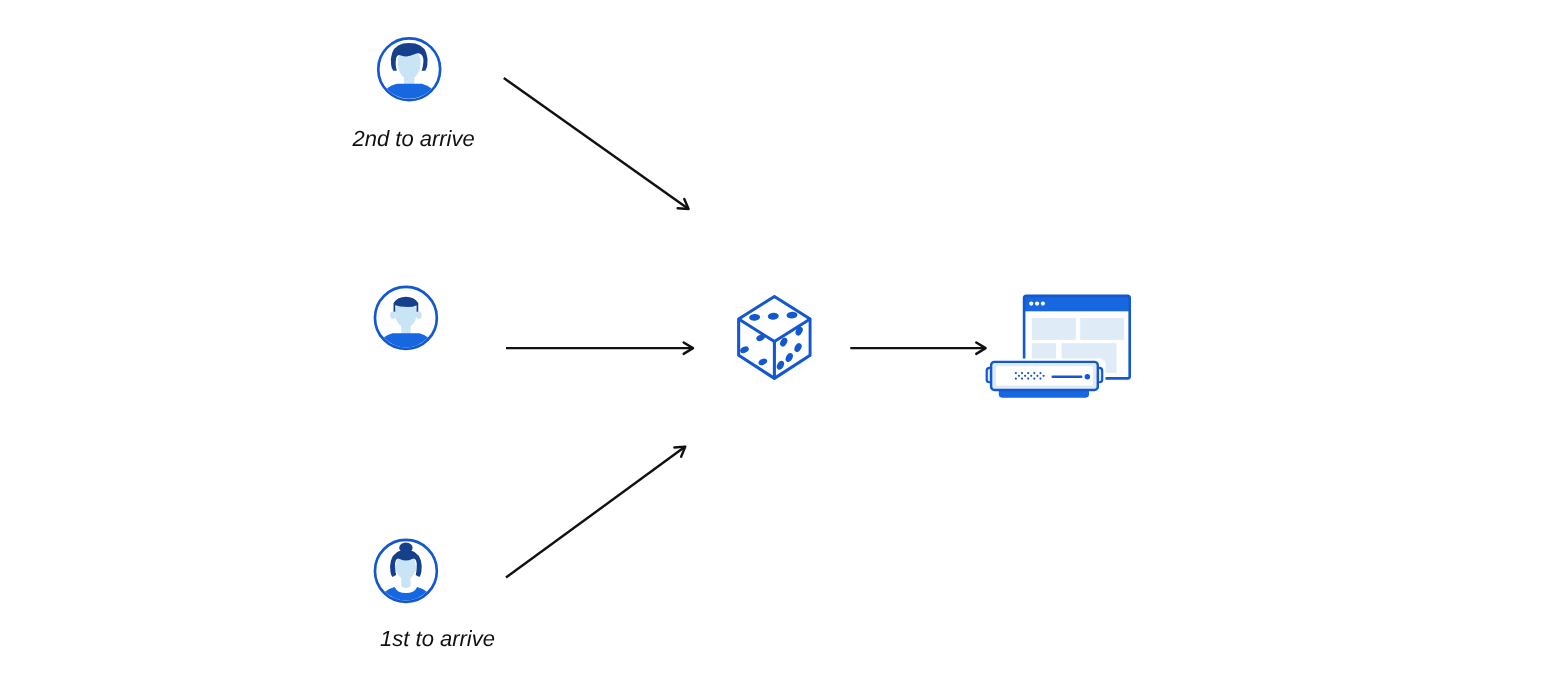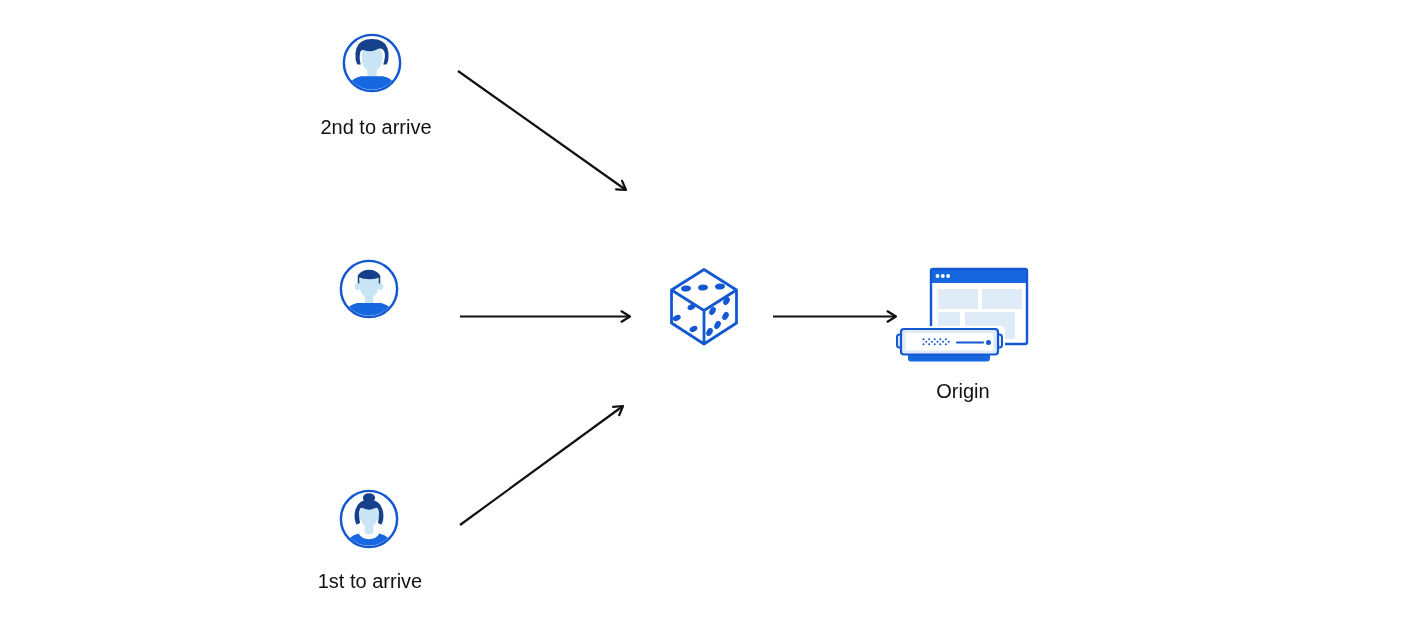--- a/index.html
+++ b/index.html
@@ -4,20 +4,21 @@
 <style>
   html, body { margin: 0; padding: 0; background: #ffffff; }
   body { font-family: "Liberation Sans", "DejaVu Sans", sans-serif; }
 
   .canvas {
     position: relative;
     width: 1405px;
     height: 633px;
     background: var(--background, #ffffff);
     overflow: hidden;
+    font-style: italic;
   }
 
   .edges-layer {
     position: absolute;
     left: 0; top: 0;
     width: 1405px; height: 633px;
   }
 
   .node { position: absolute; }
 
@@ -109,21 +110,21 @@
         <path class="c-face" d="M27.5,34 L27.5,47 Q32,50 36.5,47 L36.5,34 Z"></path>
         <path class="c-bluefill" d="M5,64 Q7.5,51 21,47.5 Q24,53.5 32,53.5 Q40,53.5 43,47.5 Q56.5,51 59,64 Z"></path>
         <ellipse cx="32" cy="9.5" rx="6.5" ry="5" class="c-navy"></ellipse>
         <ellipse cx="21.8" cy="29.5" rx="2.4" ry="3.2" class="c-face"></ellipse>
         <ellipse cx="42.2" cy="29.5" rx="2.4" ry="3.2" class="c-face"></ellipse>
         <path class="c-face" d="M22.5,27 Q22.5,15.5 32,15.5 Q41.5,15.5 41.5,27 Q41.5,33.5 37.8,38 Q34.8,41.3 32,41.3 Q29.2,41.3 26.2,38 Q22.5,33.5 22.5,27 Z"></path>
         <path class="c-navy" d="M32,11.5 Q20.5,11.5 17.5,22 Q16,27.5 17,33 Q17.5,36 19,38 L22.5,36 Q20.5,28 22,22.5 Q23,19 26,20.5 Q32,23.5 38,20.5 Q41,19 42,22.5 Q43.5,28 41.5,36 L45,38 Q46.5,36 47,33 Q48,27.5 46.5,22 Q43.5,11.5 32,11.5 Z"></path>
       </g>
     </svg>
   </div>
-  <div class="node-label" style="left:290px; top:569px;">1st to arrive</div>
+  <div class="node-label" style="left:290px; top:569px;text-align:right;">1st to arrive</div>
 
   <div class="node" style="left:670px; top:268px;">
     <svg width="68" height="78" viewBox="0 0 68 78">
       <g class="c-stroke" fill="#ffffff" stroke-width="2.8" stroke-linejoin="round">
         <path d="M34,1.5 L66.5,22 L66.5,55 L34,76 L1.5,55 L1.5,22 Z"></path>
         <path fill="none" d="M1.5,22 L34,42.5 L66.5,22 M34,42.5 L34,76"></path>
       </g>
       <g class="c-dot">
         <ellipse cx="16" cy="20.5" rx="5" ry="3.1" transform="rotate(-4 16 20.5)"></ellipse>
         <ellipse cx="33" cy="19.5" rx="5" ry="3.1" transform="rotate(-4 33 19.5)"></ellipse>
@@ -178,15 +179,14 @@
             <circle cx="36.1" cy="82.2" r="1"></circle>
             <circle cx="41.7" cy="82.2" r="1"></circle>
             <circle cx="47.3" cy="82.2" r="1"></circle>
             <circle cx="52.9" cy="82.2" r="1"></circle>
         </g>
         <path d="M64,80.5 L90,80.5" class="c-stroke" stroke-width="2.2" stroke-linecap="round" fill="none"></path>
         <circle cx="95.5" cy="80.5" r="2.5" class="c-dot"></circle>
       </g>
     </svg>
   </div>
-  <div class="node-label" style="left:883px; top:379px; width:160px;">Origin</div>
 
 </div>
 
 </body></html>

